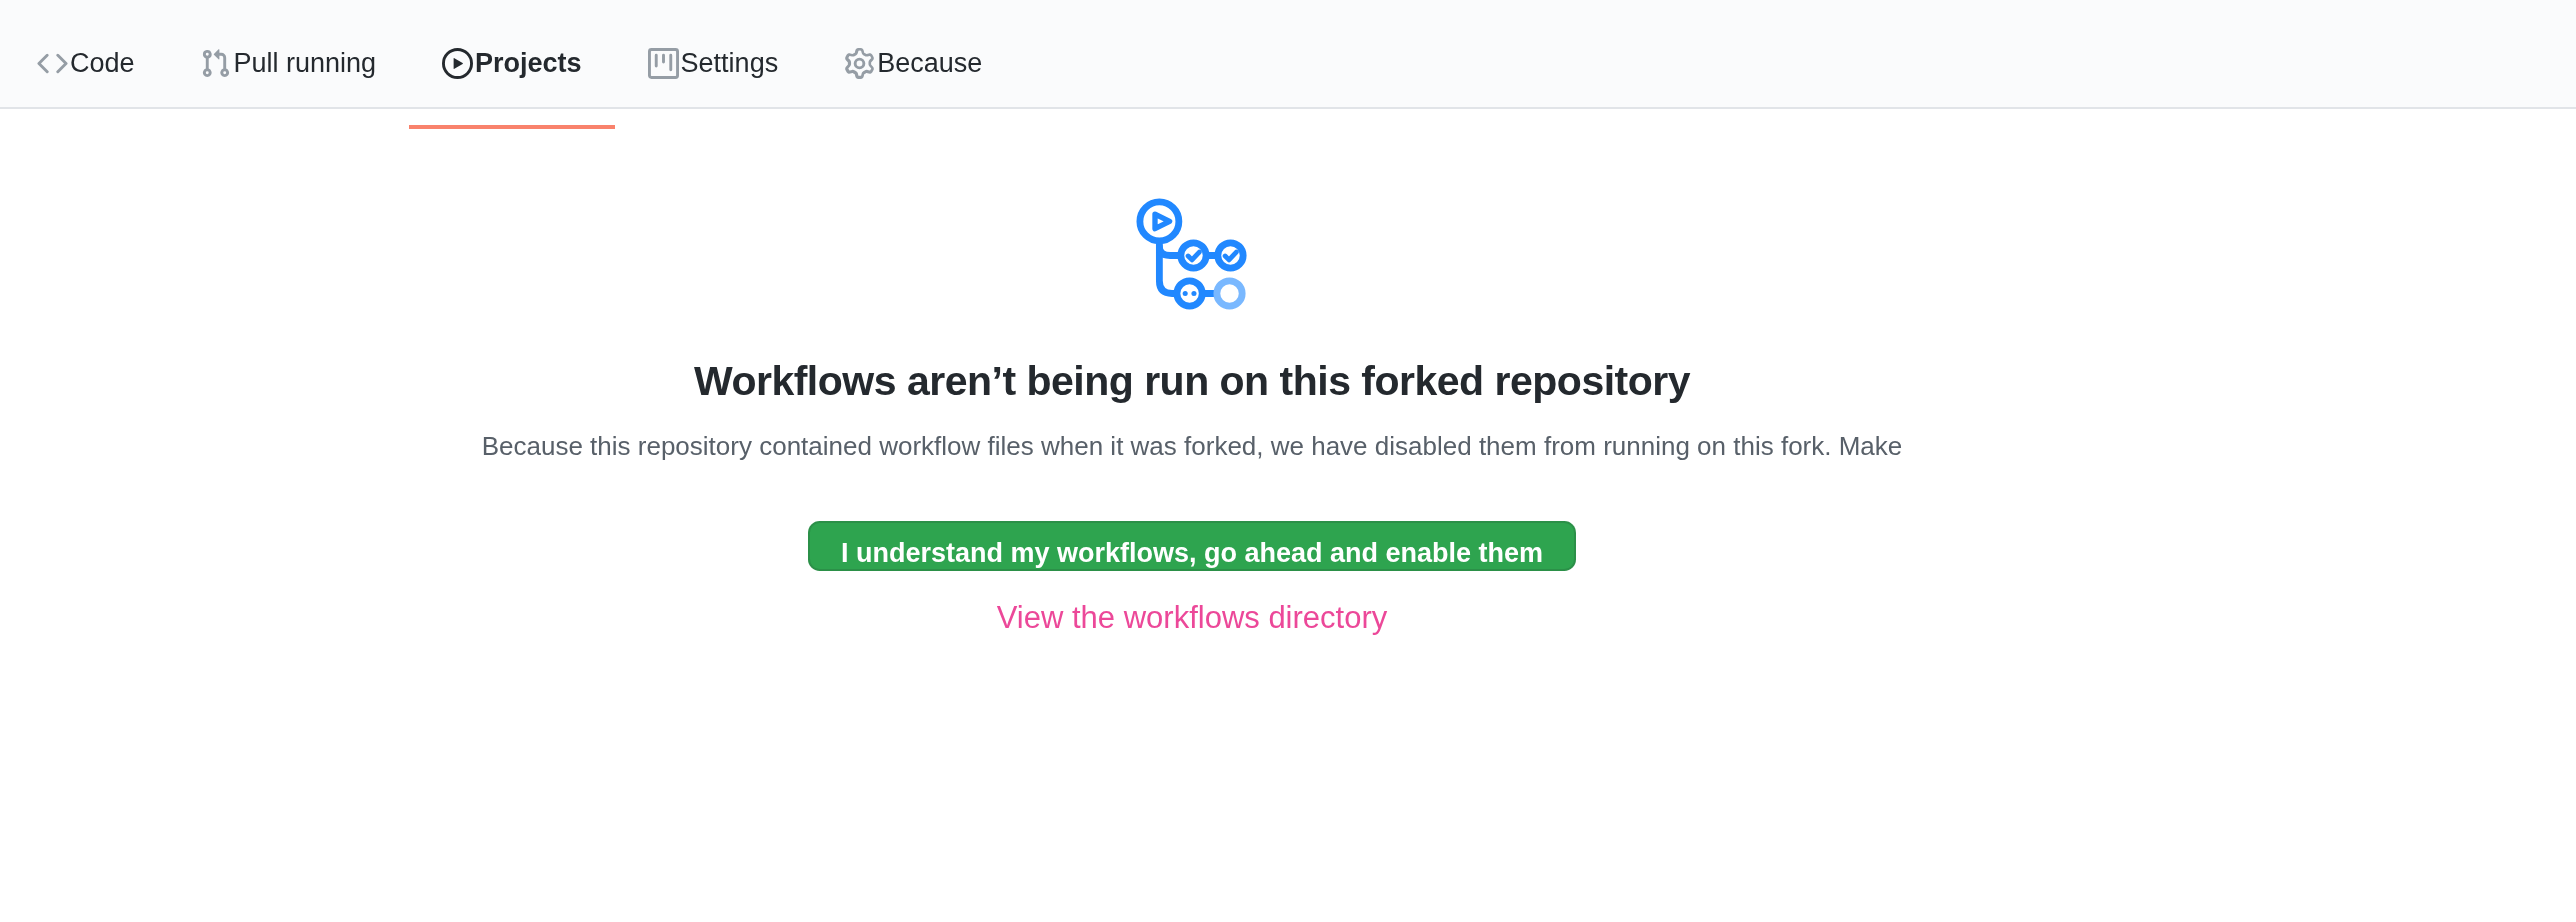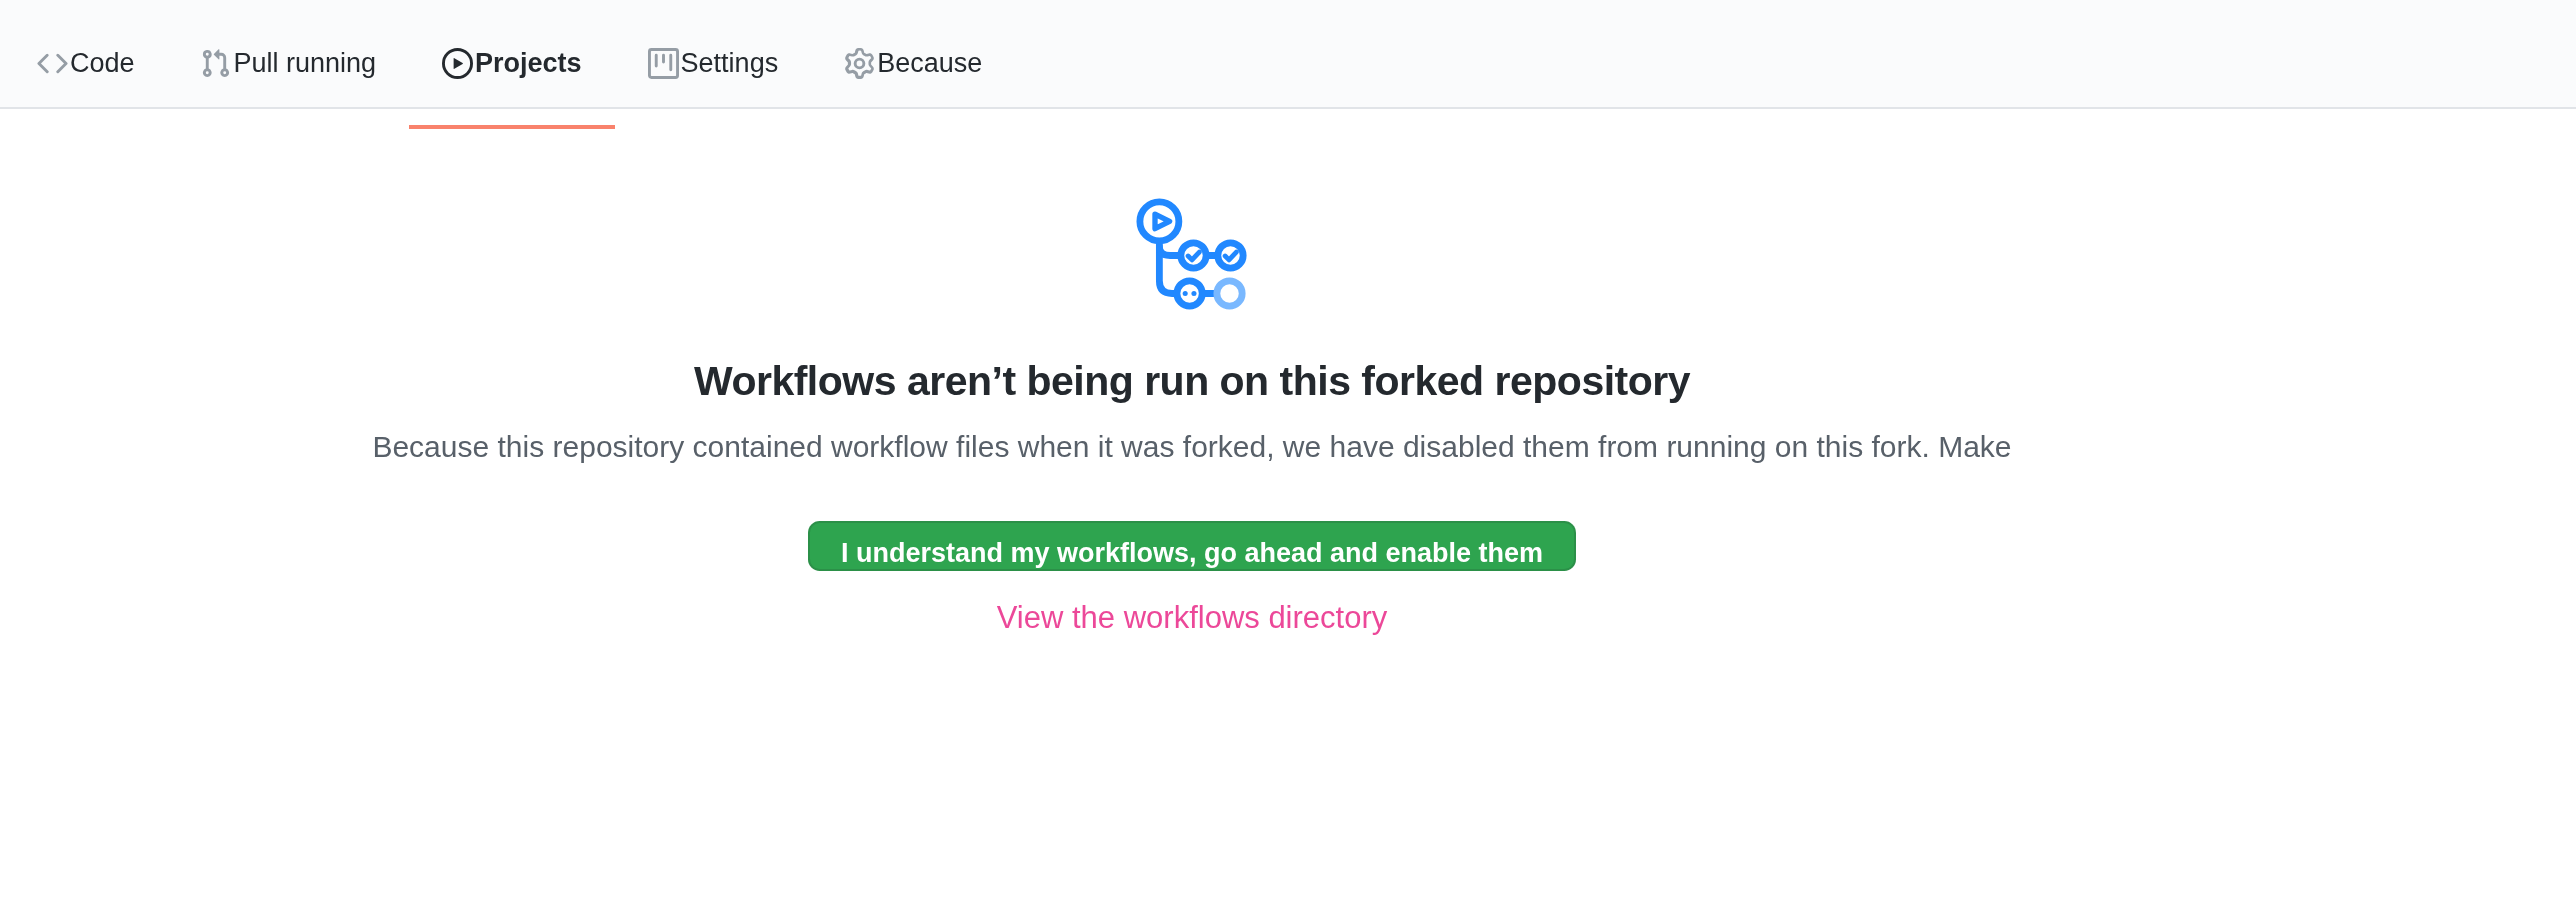--- a/index.html
+++ b/index.html
@@ -18,21 +18,21 @@
   .tab.active .tab-icon svg { fill:#24292e; }
   .tab.active::after { content:""; position:absolute; left:0; right:0; bottom:-2px;
                        height:3.9px; background:#f9826c; }
 
   
   .blankslate { width:2384px; text-align:center; padding-top:89px; }
   .art { width:113px; height:113px; margin:0 auto; }
   .art svg { width:113px; height:113px; display:block; }
   .bs-title { font-size:41px; font-weight:700; letter-spacing:-0.5px;
               line-height:55px; margin-top:43px; color:#24292e; }
-  .bs-desc { margin-top:17.6px; font-size:30px; line-height:39px; color:#586069; }
+  .bs-desc { margin-top:17.6px; font-size:26px; line-height:39px; color:#586069; }
   .bs-desc span { display:block; }
   .bs-btn { margin-top:55px; display:inline-block; height:50px; padding:0 31px;
             background:#2ea44f; border:2px solid rgba(27,31,35,0.15); border-radius:11.7px;
             color:#ffffff; font-family:inherit; font-size:27px; font-weight:700;
             line-height:61px; cursor:pointer; }
   .bs-link-row { margin-top:27px; }
   .bs-link { color:#ec4899; font-size:31px; line-height:39px; text-decoration:none;
              cursor:pointer; }
 </style>
 </head>

